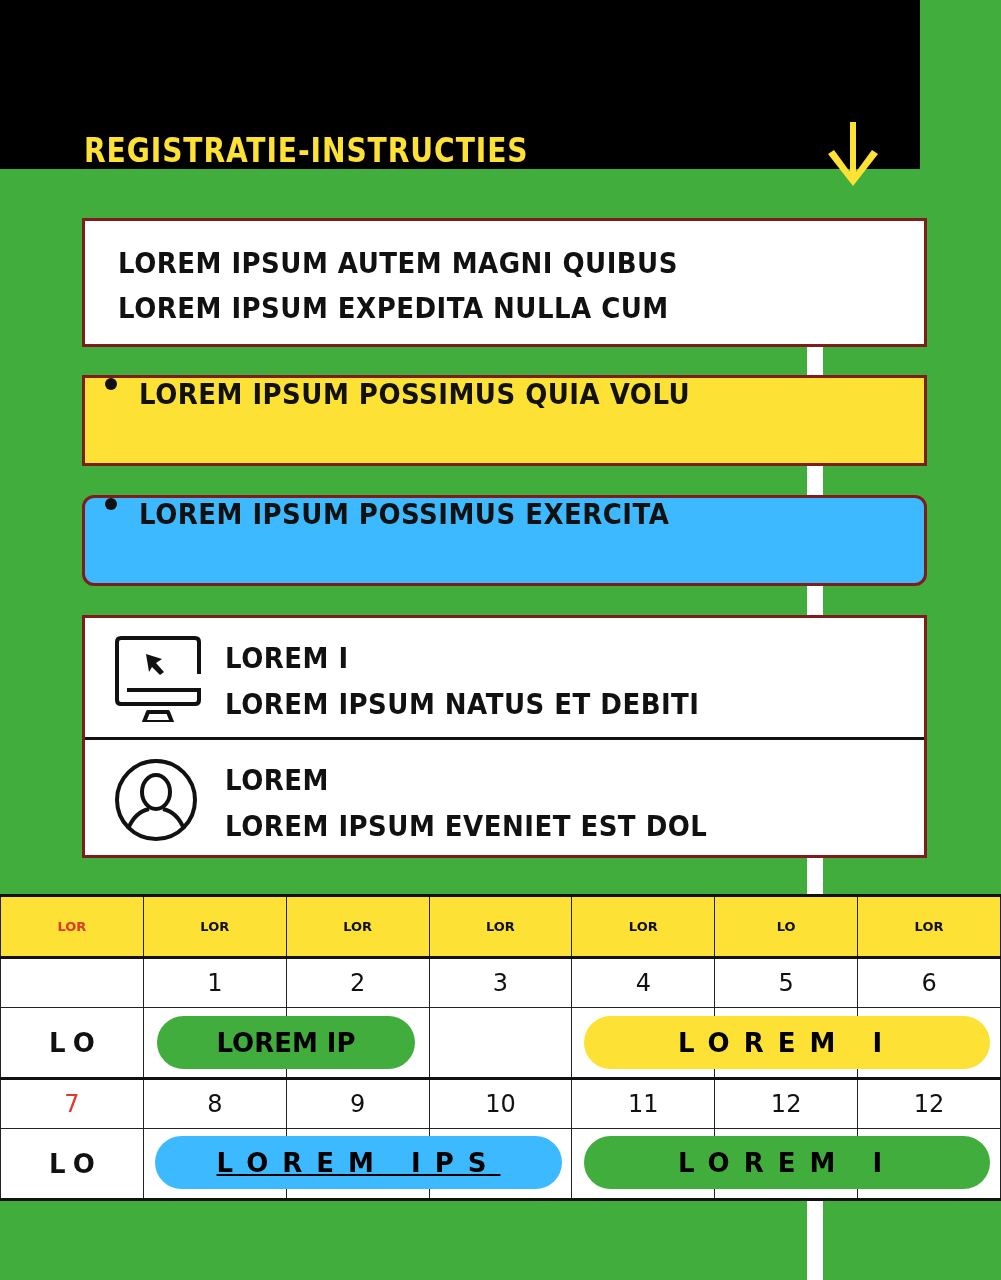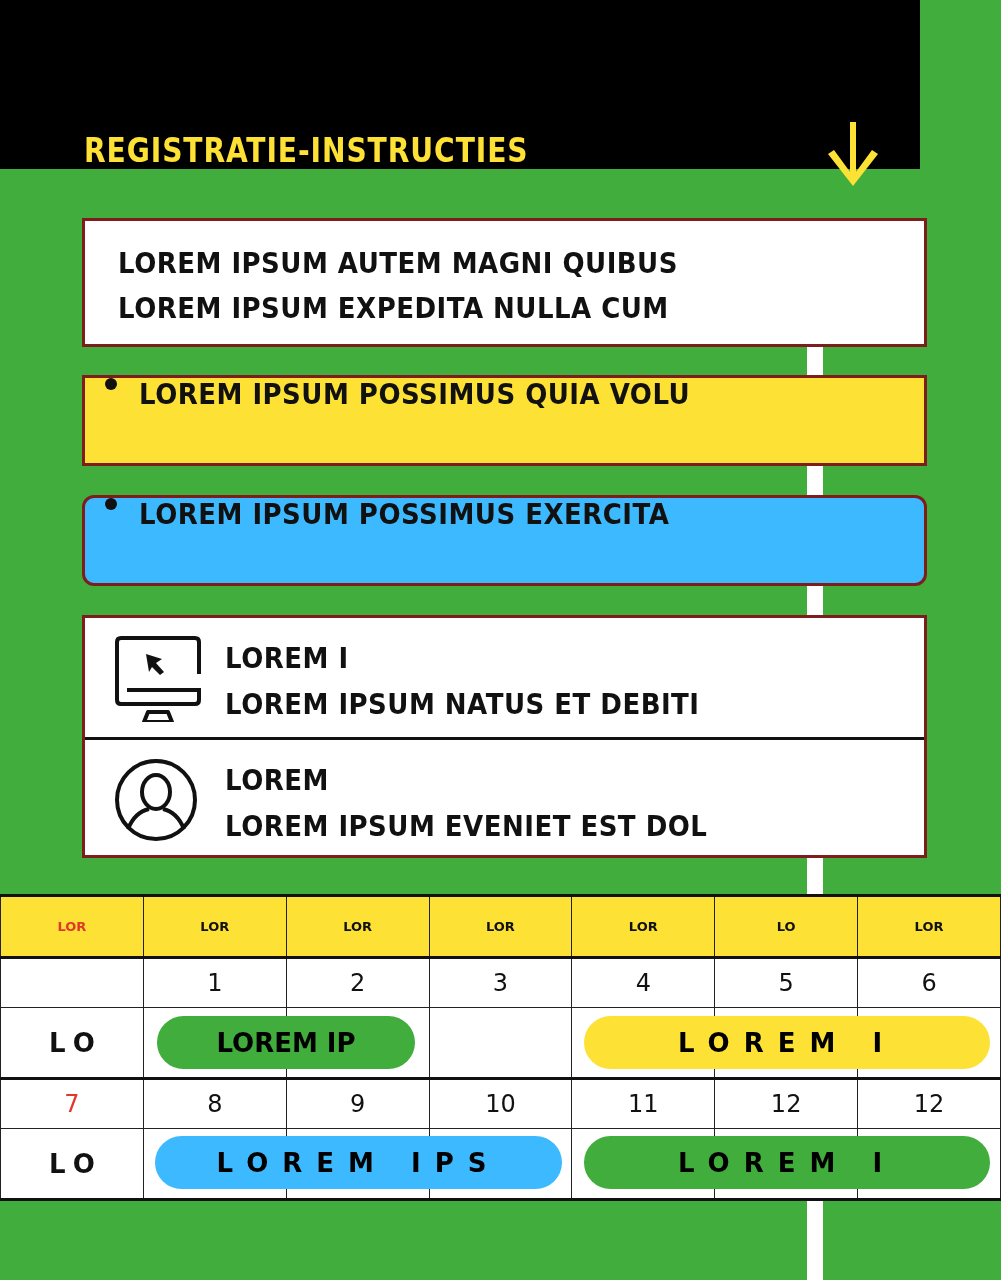--- a/index.html
+++ b/index.html
@@ -38,21 +38,21 @@
   .cal-table tr.nums td { background: #fff; height: 50px; font-size: 24px; color: #111; font-family: "DejaVu Sans", sans-serif; }
   .cal-table tr.nums td.red { color: #e0392b; }
   .cal-table tr.events td { background: #fff; height: 71px; font-weight: 900; font-size: 26px; color: #111; position: relative; }
   .cal-table tr.events.last td { border-bottom: 3px solid #111; }
   .cal-table tr.events td.label { letter-spacing: 8px; padding-left: 8px; }
   .cal-table tr.nums.second td { border-top: 3px solid #111; }
 
   .pill { position: absolute; height: 53px; border-radius: 27px; display: flex; align-items: center; justify-content: center; font-weight: 900; font-size: 26px; color: #000000; white-space: nowrap; }
   .pill.green { background: #41ad3c; }
   .pill.yellow { background: #fde134; }
-  .pill.blue { background: #3dbaff; }
+  .pill.blue { background: #3dbaff; text-decoration: underline; }
   .pill.spaced { letter-spacing: 14px; }
 </style>
 </head>
 <body>
 
 <div class="vline"></div>
 
 <div class="header">
   <div class="header-title">REGISTRATIE-INSTRUCTIES</div>
   <svg class="header-arrow" viewBox="0 0 54 68">

